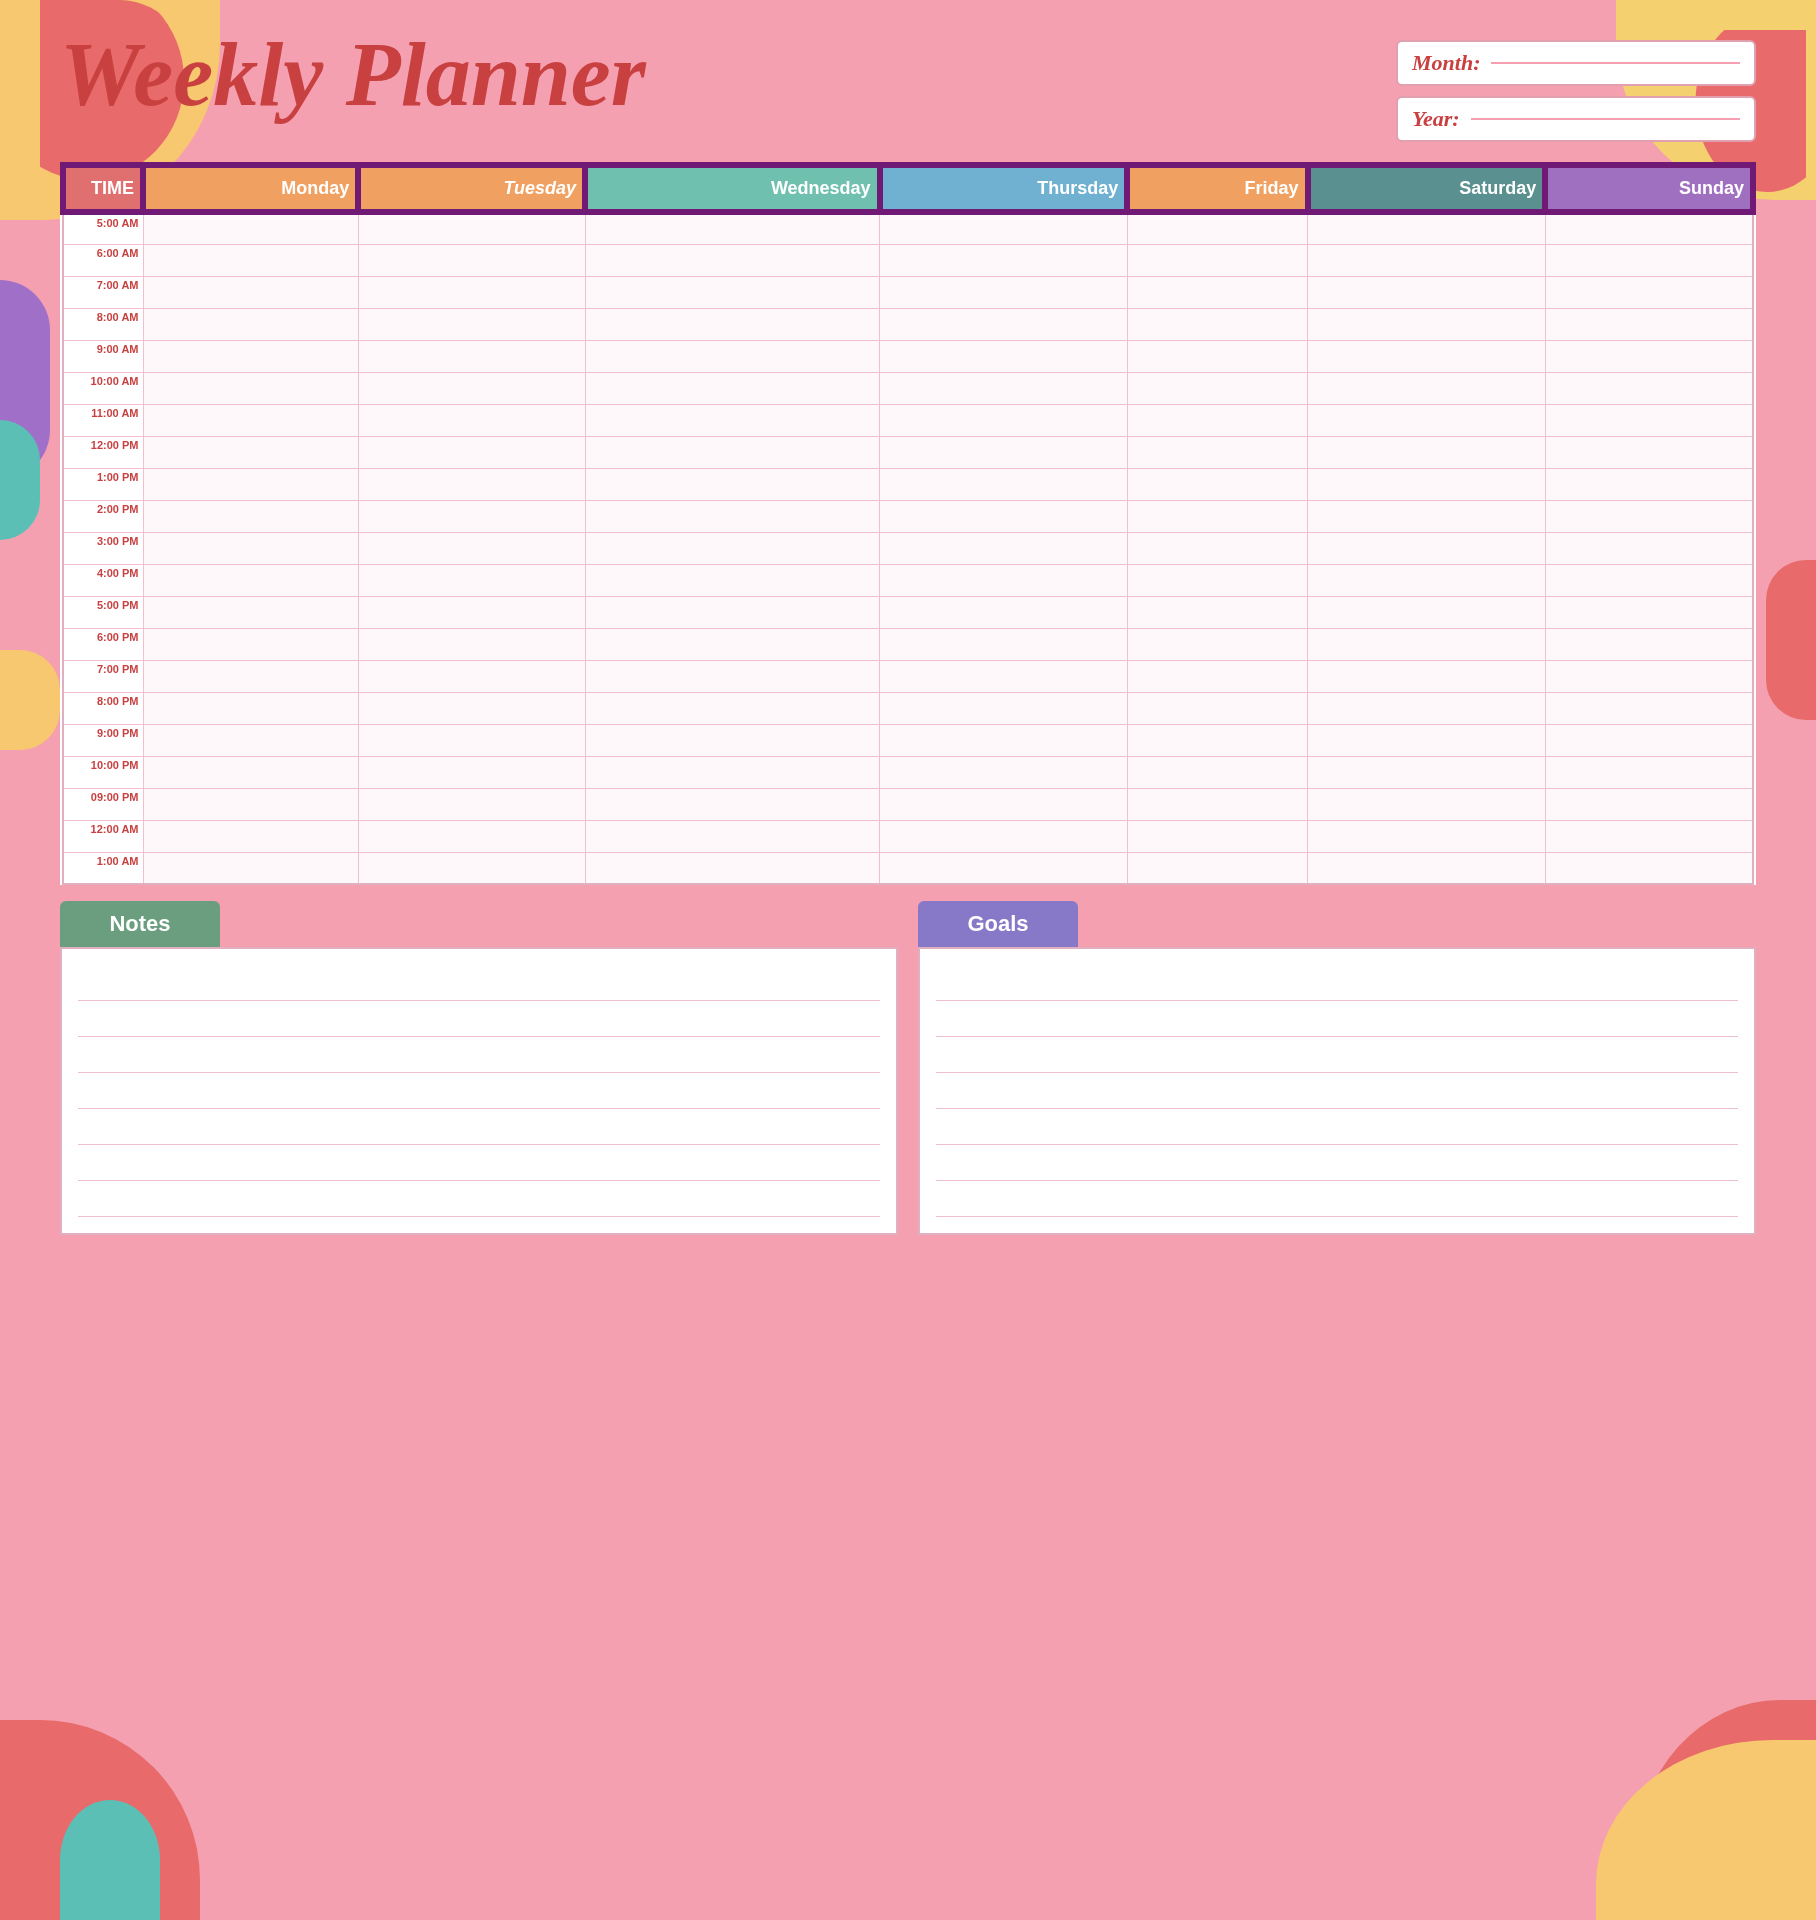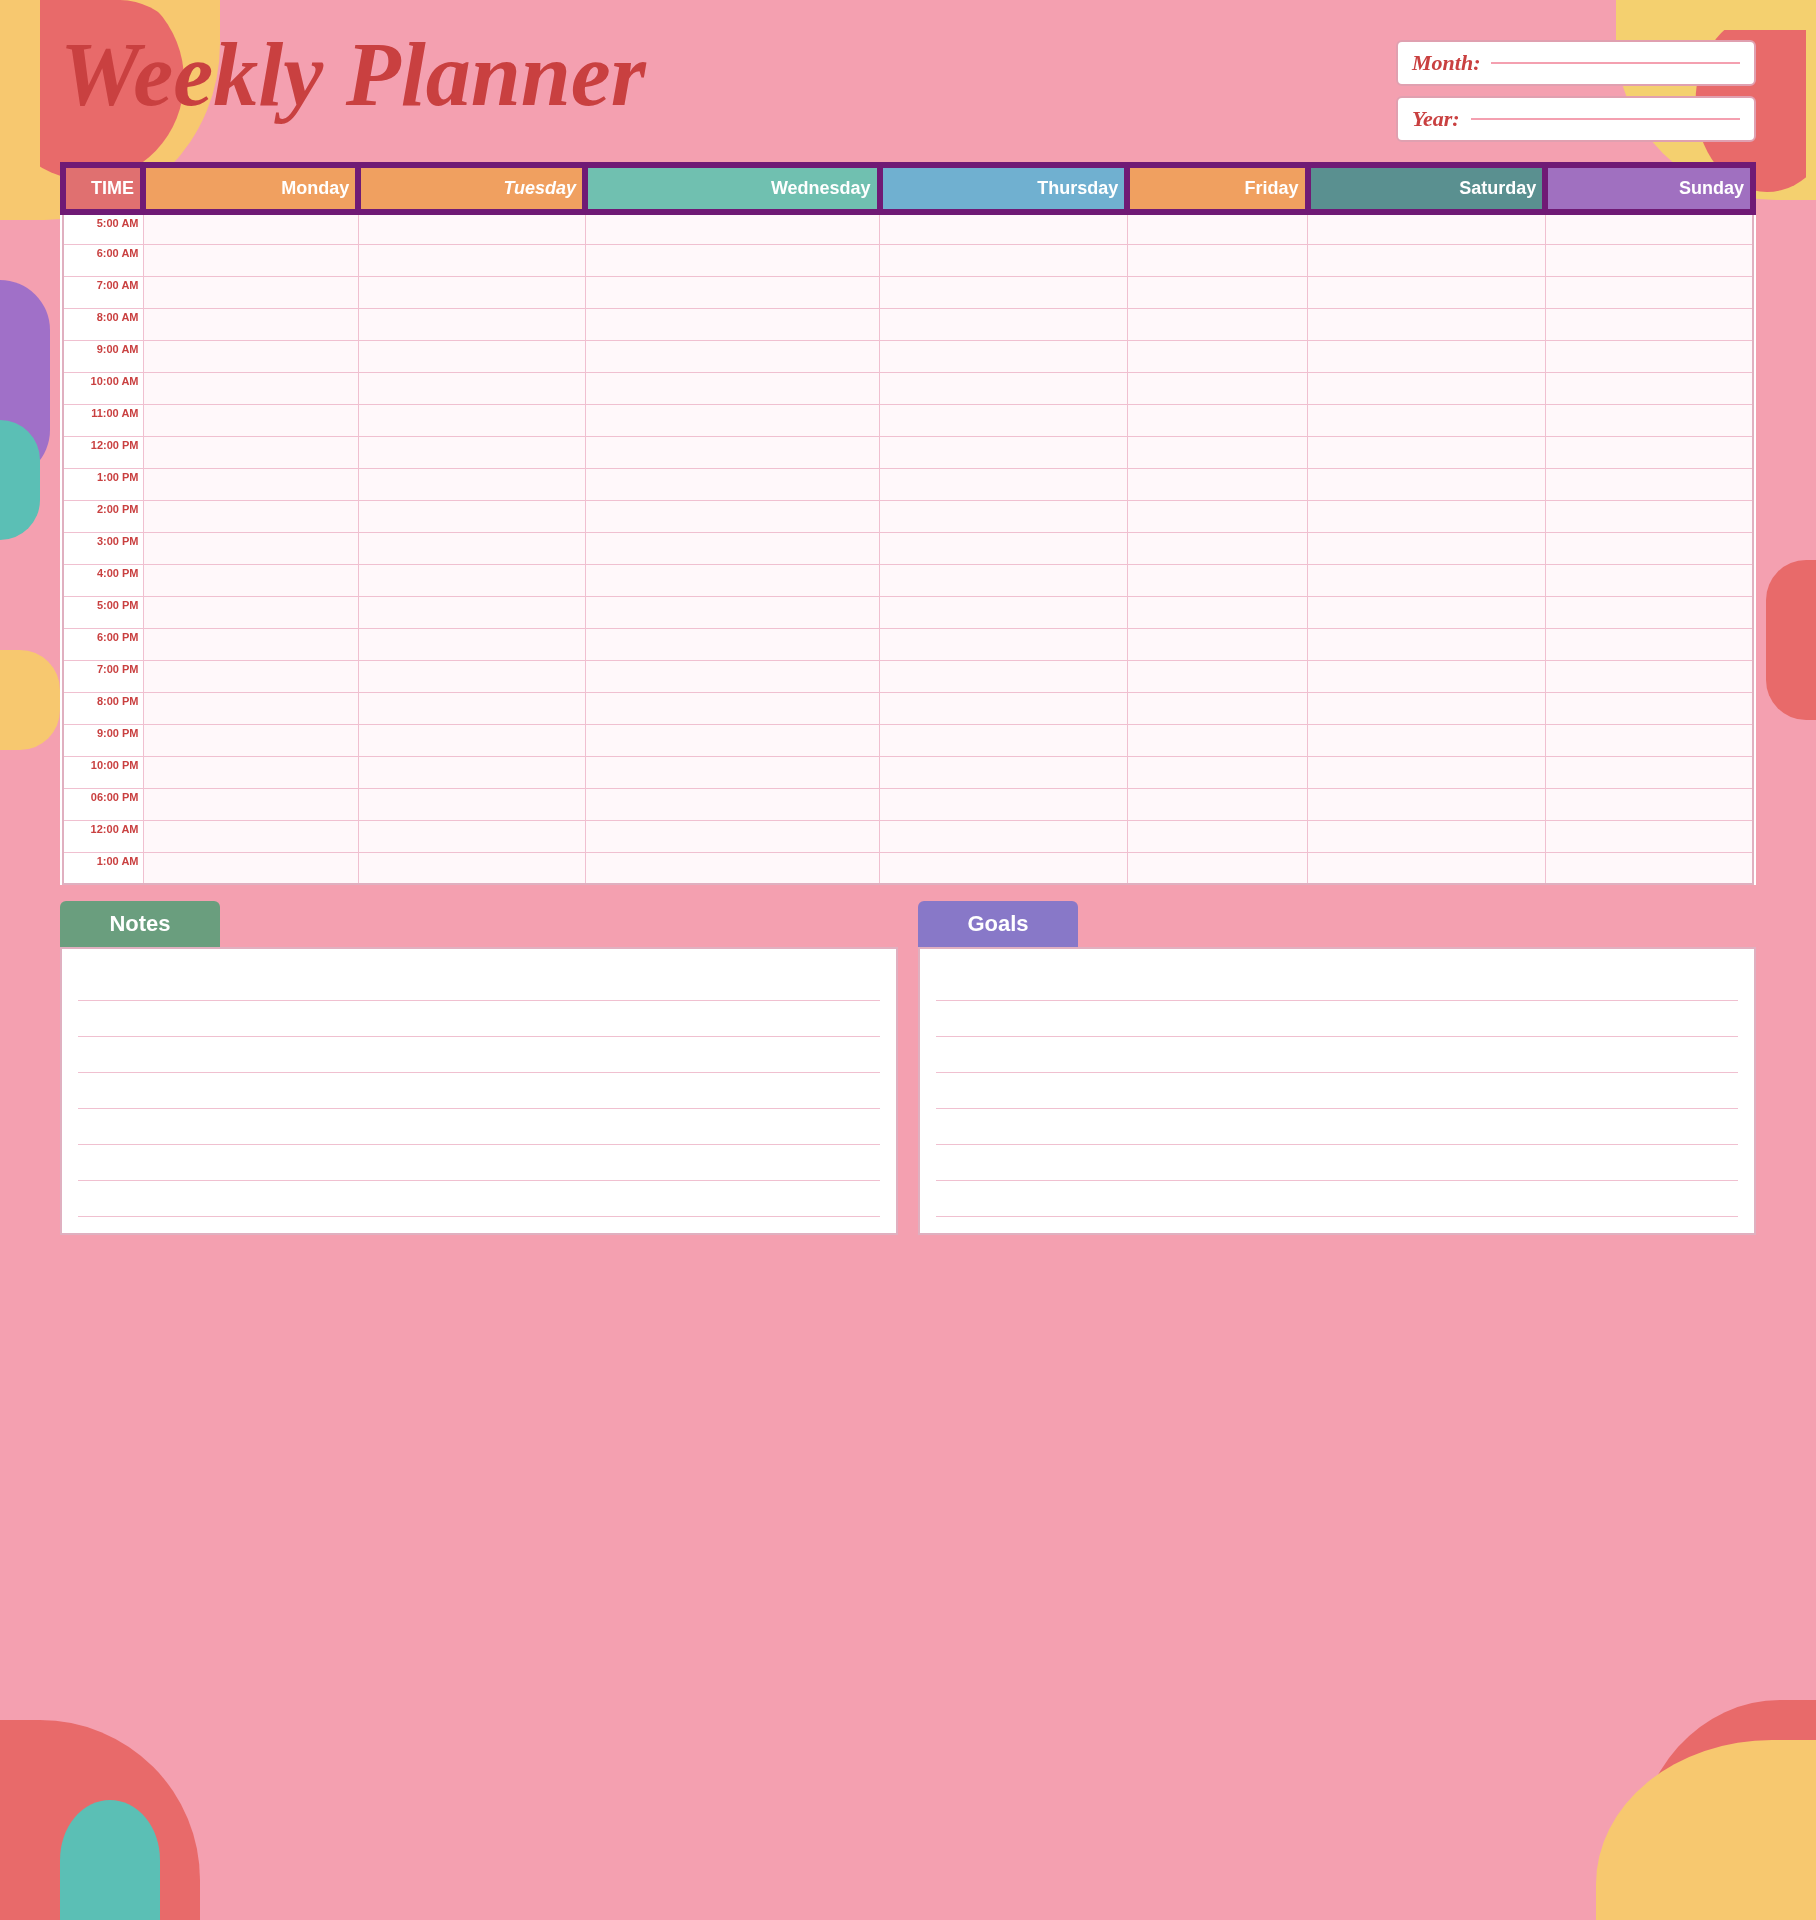--- a/index.html
+++ b/index.html
@@ -487,21 +487,21 @@
           <td class="td-time">10:00 PM</td>
           <td class="td-cell"></td>
           <td class="td-cell"></td>
           <td class="td-cell"></td>
           <td class="td-cell"></td>
           <td class="td-cell"></td>
           <td class="td-cell"></td>
           <td class="td-cell"></td>
         </tr>
         <tr>
-          <td class="td-time">06:00 PM</td>
+          <td class="td-time">09:00 PM</td>
           <td class="td-cell"></td>
           <td class="td-cell"></td>
           <td class="td-cell"></td>
           <td class="td-cell"></td>
           <td class="td-cell"></td>
           <td class="td-cell"></td>
           <td class="td-cell"></td>
         </tr>
         <tr>
           <td class="td-time">12:00 AM</td>

